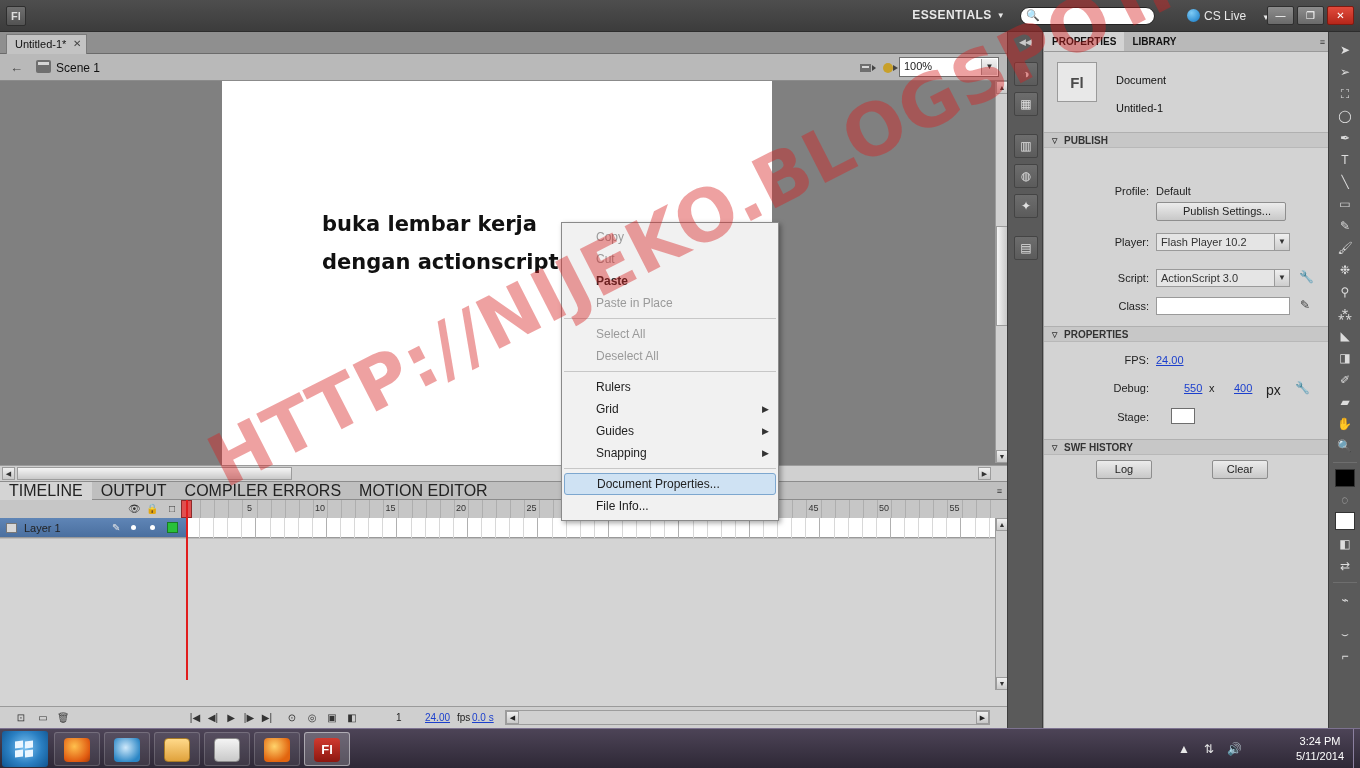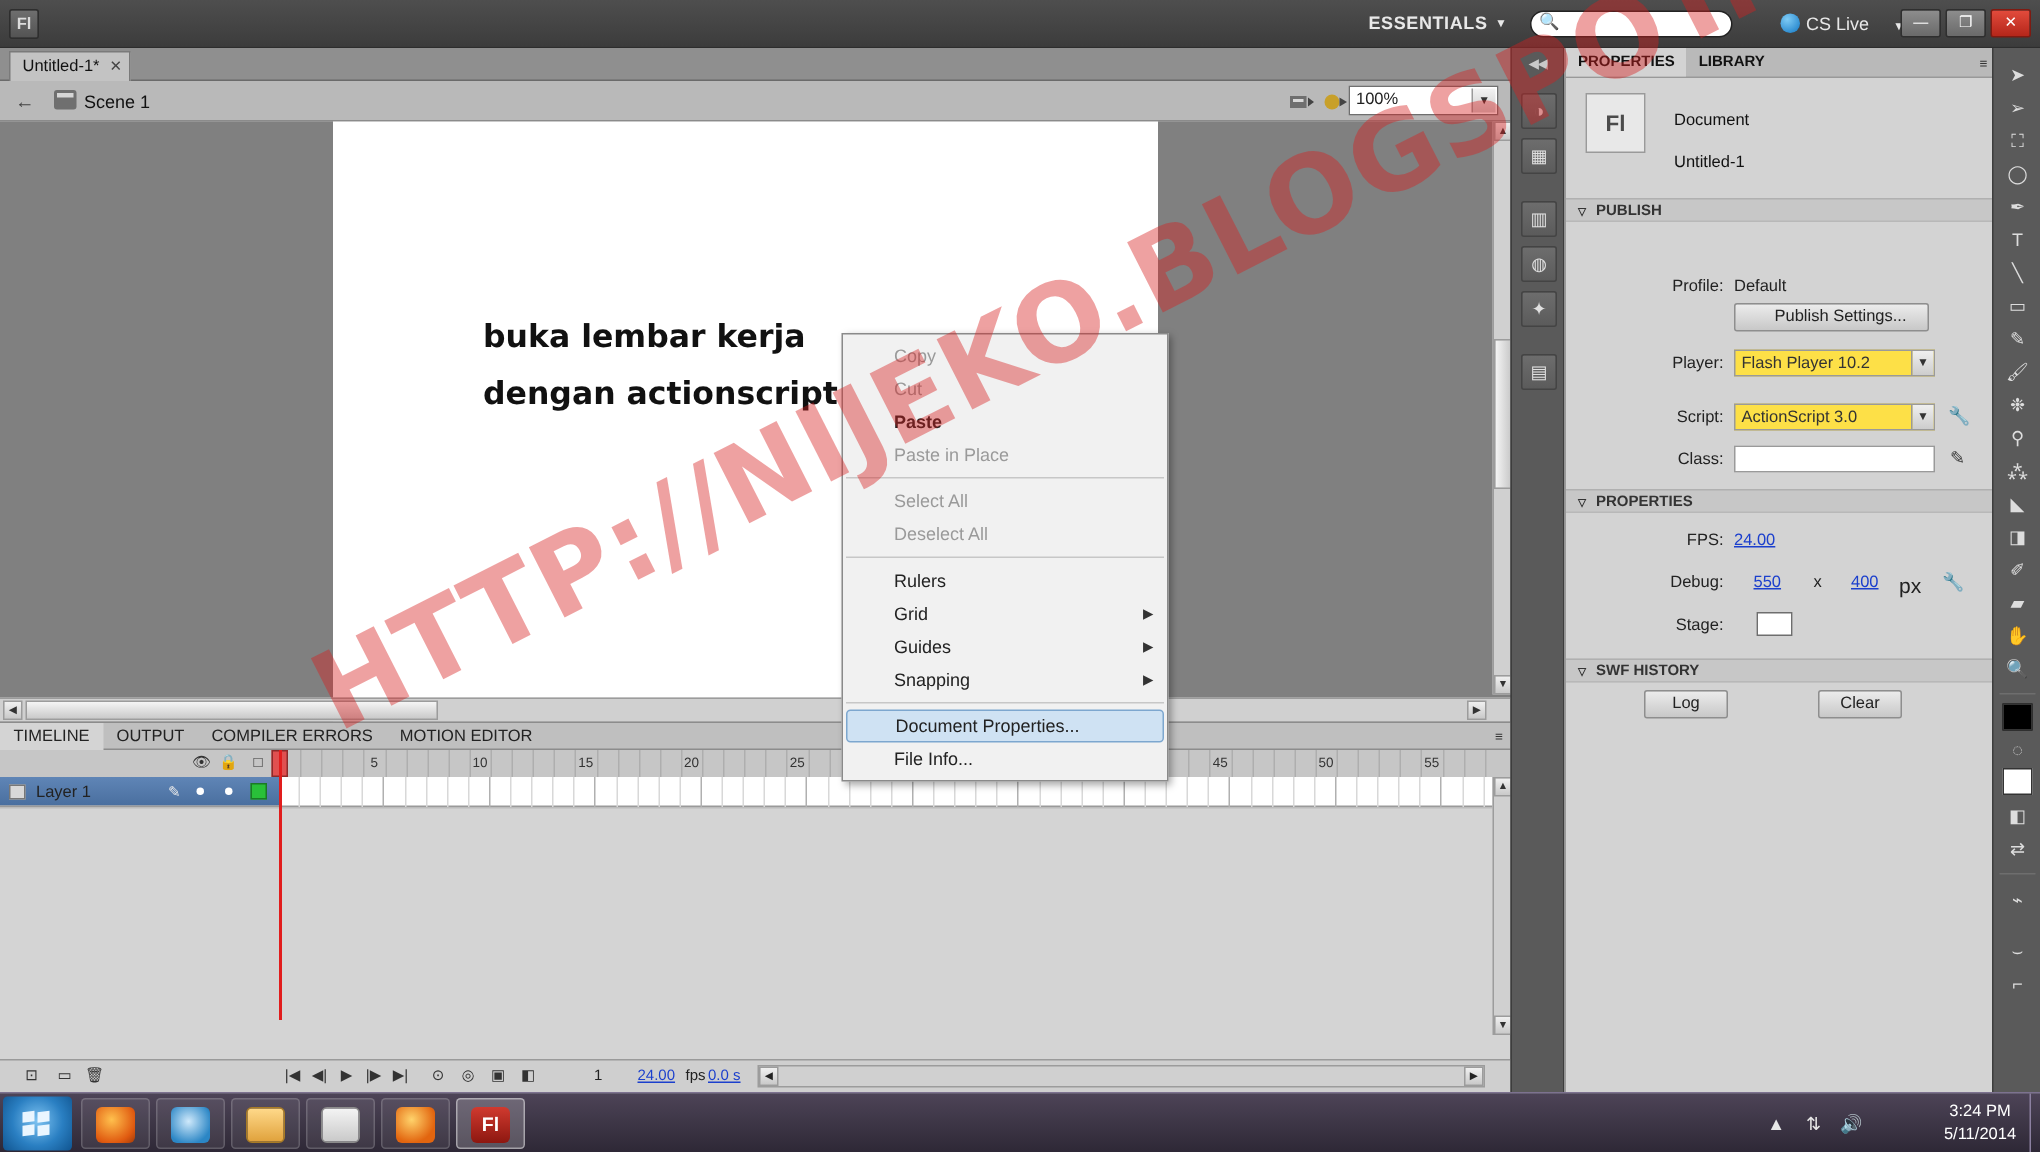--- a/index.html
+++ b/index.html
@@ -165,21 +165,21 @@
   .ctxmenu .sub {
     position:absolute; right:9px; top:0; font-size:9px; color:#333;
   }
 
   
   .tlpanel { position:absolute; left:0; top:481px; width:1007px; height:247px; background:#d4d4d4; }
   .tltabs {
     position:absolute; left:0; top:0; width:1007px; height:19px;
     background:#bfbfbf; border-top:1px solid #8c8c8c; border-bottom:1px solid #8c8c8c;
   }
-  .tltab { display:inline-block; height:18px; line-height:18px; padding:0 9px; font-size:11px; color:#222; }
+  .tltab { display:inline-block; height:18px; line-height:18px; padding:0 9px; font-size:16px; color:#222; }
   .tltab.active { background:#d4d4d4; font-weight:normal; }
   .tlmenu { position:absolute; right:6px; top:4px; font-size:9px; color:#333; letter-spacing:-1px;}
 
   .tlheader { position:absolute; left:0; top:19px; width:1007px; height:18px; background:#c6c6c6; }
   .layercols { position:absolute; left:0; top:0; width:186px; height:18px; border-right:1px solid #9a9a9a;}
   .layercols .ic { position:absolute; top:3px; width:12px; height:12px; font-size:10px; text-align:center; line-height:12px; color:#333;}
   .ruler { position:absolute; left:186px; top:0; right:12px; height:18px; background:#c6c6c6; }
   .ruler .tick { position:absolute; top:0; width:1px; height:18px; background:#aeaeae; }
   .ruler .num { position:absolute; top:3px; font-size:9px; color:#333; text-align:center; width:20px; }
   .ruler .playhead-top {
@@ -264,21 +264,21 @@
     position:absolute; left:72px; top:70px; font-size:11px; color:#111;
   }
   .section {
     position:absolute; left:0; width:285px; height:16px; background:#c7c7c7;
     border-top:1px solid #b0b0b0; border-bottom:1px solid #b8b8b8;
     font-size:10px; font-weight:bold; color:#333; padding:2px 0 0 20px;
   }
   .section .tri { position:absolute; left:8px; top:4px; font-size:7px; }
   .lbl { position:absolute; font-size:11px; color:#222; text-align:right; }
   .fld {
-    position:absolute; height:18px; background:#fde047; border:1px solid #9a9a9a;
+    position:absolute; height:18px; background:#e5e5e5; border:1px solid #9a9a9a;
     font-size:11px; color:#333; padding:2px 4px;
   }
   .fld.white { background:#fff; }
   .fld .arrow {
     position:absolute; right:0; top:0; width:15px; height:16px;
     background:linear-gradient(#efefef,#cdcdcd); border-left:1px solid #9a9a9a;
     font-size:8px; text-align:center; line-height:16px; color:#333;
   }
   .btn3d {
     position:absolute; height:19px; background:linear-gradient(#ececec,#c8c8c8);
@@ -667,21 +667,21 @@
     </div>
     <span class="wrench" style="left:256px; top:266px;">✎</span>
 
     <div class="section" style="top:294px">
       <span class="tri">▽</span>
       <span>PROPERTIES</span>
     </div>
     <div class="lbl" style="left:10px; top:322px; width:95px;">FPS:</div>
     <div class="linkval" style="left:112px; top:322px;">24.00</div>
     <div class="lbl" style="left:10px; top:350px; width:95px;">Debug:</div>
-    <div class="linkval" style="left:125px; top:350px;">550</div>
+    <div class="linkval" style="left:140px; top:350px;">550</div>
     <div style="position:absolute; left:165px; top:350px; font-size:11px;">x</div>
     <div class="linkval" style="left:190px; top:350px;">400</div>
     <div style="position:absolute; left:222px; top:350px; font-size:14px;">px</div>
     <span class="wrench" style="left:251px; top:349px;">🔧</span>
     <div class="lbl" style="left:10px; top:379px; width:95px;">Stage:</div>
     <div class="swatch" style="left:127px; top:376px;"></div>
 
     <div class="section" style="top:407px">
       <span class="tri">▽</span>
       <span>SWF HISTORY</span>

